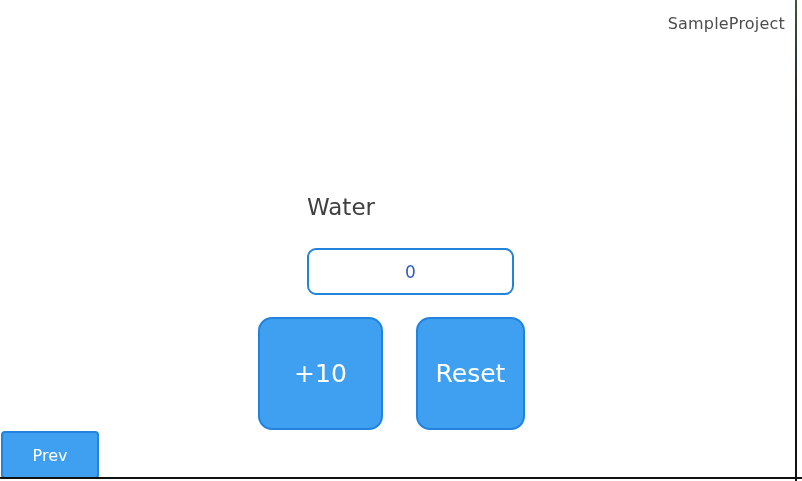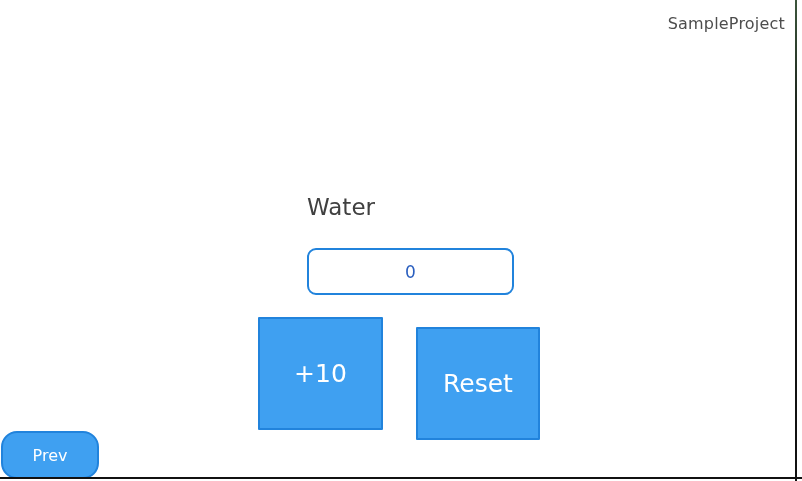--- a/index.html
+++ b/index.html
@@ -58,40 +58,40 @@
 
   
   .big-btn {
     position: absolute;
     top: 317px;
     width: 125px;
     height: 113px;
     box-sizing: border-box;
     background: var(--button-fill, #3fa0f1);
     border: 2px solid var(--button-border, #2183dc);
-    border-radius: 1px;
+    border-radius: 14px;
     display: flex;
     align-items: center;
     justify-content: center;
     font-size: 25px;
     color: var(--button-text-color, #ffffff);
     cursor: pointer;
   }
   .btn-plus10 { left: 258px; }
-  .btn-reset  { left: 416px; width: 124px; margin-top: 10px; }
+  .btn-reset  { left: 416px; width: 109px; }
 
   
   .nav-btn {
     position: absolute;
     top: 431px;
     height: 48px;
     box-sizing: border-box;
     background: var(--button-fill, #3fa0f1);
     border: 2px solid var(--button-border, #2183dc);
-    border-radius: 16px;
+    border-radius: 4px;
     display: flex;
     align-items: center;
     justify-content: center;
     font-size: 16px;
     color: var(--button-text-color, #ffffff);
     cursor: pointer;
   }
   .btn-prev { left: 1px;   width: 98px; }
   .btn-next { left: 700px; width: 98px; }
 

